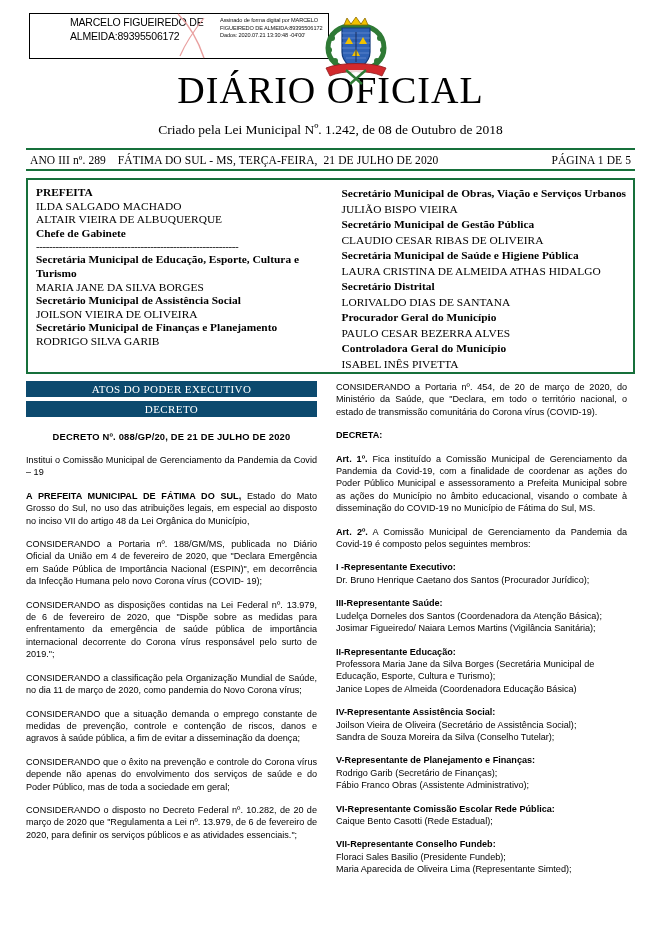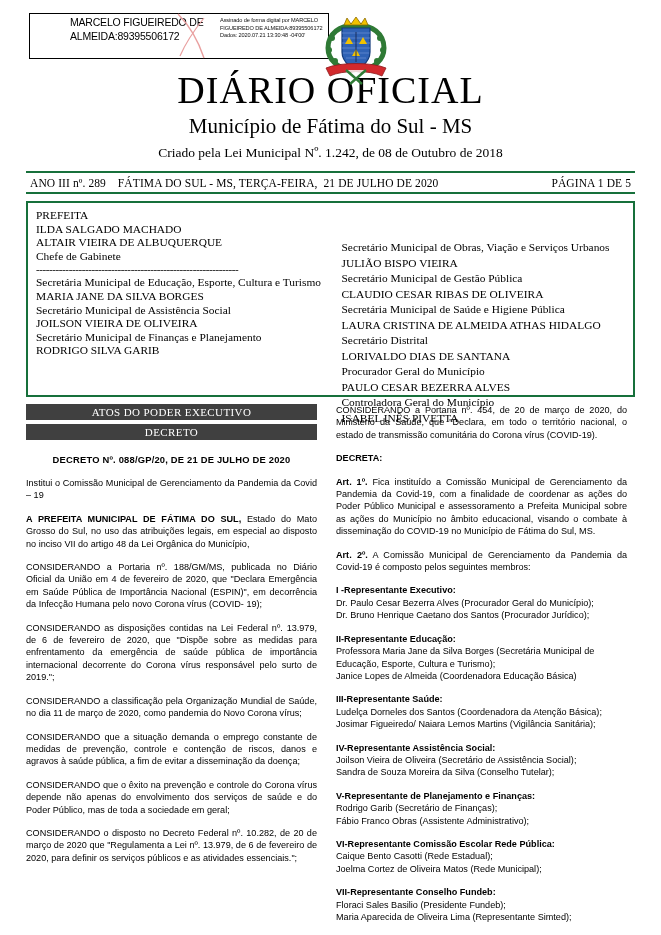--- a/index.html
+++ b/index.html
@@ -49,33 +49,33 @@
     font-size:11.5px;padding:4px 4px 3px 4px;letter-spacing:0.1px;
   }
   .infobar .left{white-space:pre;}
 
   
   .exp-box{
     margin-top:7px;border:2px solid #17703b;display:flex;
     padding:6px 6px 6px 8px;box-sizing:border-box;height:196px;
   }
   .exp-col{width:50%;box-sizing:border-box;}
-  .exp-col.right{padding-left:10px;margin-top:31px;}
-  .exp-role{font-size:11.4px;font-weight:normal;line-height:13.6px;}
+  .exp-col.right{padding-left:10px;}
+  .exp-role{font-size:11.4px;font-weight:bold;line-height:13.6px;}
   .exp-name{font-size:11.4px;line-height:13.6px;}
   .exp-dash{font-size:11px;line-height:13px;letter-spacing:-0.4px;overflow:hidden;white-space:nowrap;}
   .exp-col.right .exp-role{line-height:15.5px;}
   .exp-col.right .exp-name{line-height:15.5px;}
 
   
   .cols{display:flex;margin-top:7px;}
   .col{width:291px;box-sizing:border-box;}
   .col.right{margin-left:19px;}
   .banner{
-    background:#404040;color:#fff;text-align:center;
+    background:#0c4a6e;color:#fff;text-align:center;
     font-size:11px;letter-spacing:0.4px;padding:2px 0 2px 0;margin-bottom:4px;
   }
 
   
   .body-txt{
     font-family:"Liberation Sans", sans-serif;
     font-size:9.1px;line-height:12.4px;text-align:justify;color:#000;
   }
   .decree-title{
     font-family:"Liberation Sans", sans-serif;
@@ -135,21 +135,20 @@
 
       <path d="M10 56 C24 50,56 50,70 56 L66 64 C54 58,26 58,14 64 Z" fill="#d2292d" stroke="#8d1a1d" stroke-width="0.8"></path>
       <path d="M30 59 h20" stroke="#ffffff" stroke-width="1.6"></path>
 
       <path d="M30 58 L46 72 M50 58 L34 72" stroke="#2f7a35" stroke-width="2.4"></path>
     </svg>
   </div>
 
   <div class="masthead">
     <div class="doTitle">DIÁRIO OFICIAL</div>
-    <div class="doSub">Município de Fátima do Sul - MS</div>
     <div class="doLaw">Criado pela Lei Municipal Nº. 1.242, de 08 de Outubro de 2018</div>
   </div>
 
   <div class="infobar-wrap">
     <div class="rule"></div>
     <div class="infobar">
       <div class="left">ANO III nº. 289    FÁTIMA DO SUL - MS, TERÇA-FEIRA,  21 DE JULHO DE 2020</div>
       <div class="right">PÁGINA 1 DE 5</div>
     </div>
     <div class="rule"></div>
@@ -213,47 +212,45 @@
         <p class="decreta">DECRETA:</p>
         <p class="p">
           <span class="b">Art. 1º.</span><span> Fica instituído a Comissão Municipal de Gerenciamento da Pandemia da Covid-19, com a finalidade de coordenar as ações do Poder Público Municipal e assessoramento a Prefeita Municipal sobre as ações do Município no âmbito educacional, visando o combate à disseminação do COVID-19 no Município de Fátima do Sul, MS.</span>
         </p>
         <p class="p">
           <span class="b">Art. 2º.</span><span> A Comissão Municipal de Gerenciamento da Pandemia da Covid-19  é composto pelos seguintes membros:</span>
         </p>
 
         <div class="rep-block">
           <p class="rep-head">I -Representante Executivo:</p>
-          <p class="rep-line">Dr. Paulo Cesar Bezerra Alves (Procurador Geral do Município);</p>
           <p class="rep-line">Dr. Bruno Henrique Caetano dos Santos (Procurador Jurídico);</p>
+        </div>
+        <div class="rep-block">
+          <p class="rep-head">III-Representante Saúde:</p>
+          <p class="rep-line">Ludelça Dorneles dos Santos (Coordenadora da Atenção Básica);</p>
+          <p class="rep-line">Josimar Figueiredo/ Naiara Lemos Martins (Vigilância Sanitária);</p>
         </div>
         <div class="rep-block">
           <p class="rep-head">II-Representante Educação:</p>
           <p class="rep-line">Professora Maria Jane da Silva Borges (Secretária Municipal de Educação, Esporte, Cultura e Turismo);</p>
           <p class="rep-line">Janice Lopes de Almeida (Coordenadora Educação Básica)</p>
         </div>
         <div class="rep-block">
-          <p class="rep-head">III-Representante Saúde:</p>
-          <p class="rep-line">Ludelça Dorneles dos Santos (Coordenadora da Atenção Básica);</p>
-          <p class="rep-line">Josimar Figueiredo/ Naiara Lemos Martins (Vigilância Sanitária);</p>
-        </div>
-        <div class="rep-block">
           <p class="rep-head">IV-Representante Assistência Social:</p>
           <p class="rep-line">Joilson Vieira de Oliveira (Secretário de Assistência Social);</p>
           <p class="rep-line">Sandra de Souza Moreira da Silva (Conselho Tutelar);</p>
         </div>
         <div class="rep-block">
           <p class="rep-head">V-Representante de Planejamento e Finanças:</p>
           <p class="rep-line">Rodrigo Garib (Secretário de Finanças);</p>
           <p class="rep-line">Fábio Franco Obras (Assistente Administrativo);</p>
         </div>
         <div class="rep-block">
           <p class="rep-head">VI-Representante Comissão Escolar Rede Pública:</p>
           <p class="rep-line">Caique Bento Casotti (Rede Estadual);</p>
-          <p class="rep-line">Joelma Cortez de Oliveira Matos (Rede Municipal);</p>
         </div>
         <div class="rep-block">
           <p class="rep-head">VII-Representante Conselho Fundeb:</p>
           <p class="rep-line">Floraci Sales Basilio (Presidente Fundeb);</p>
           <p class="rep-line">Maria Aparecida de Oliveira Lima (Representante Simted);</p>
         </div>
       </div>
     </div>
   </div>
 </div>

